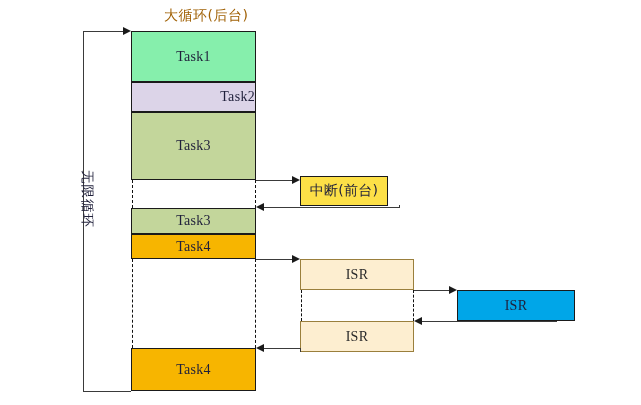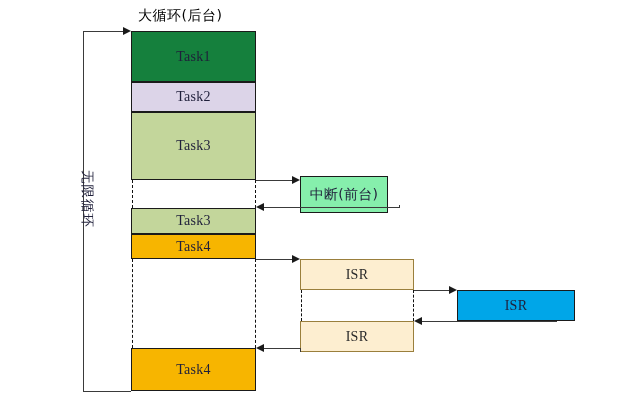--- a/index.html
+++ b/index.html
@@ -28,23 +28,24 @@
     color: #1f1f3a;
     letter-spacing: 0.3px;
   }
   .box.isr {
     border: 1.2px solid #9a7f3c;
     color: #2a2a2a;
   }
   .label {
     position: absolute;
     font-size: 14.5px;
-    color: #000000;
+    color: #a16207;
     white-space: nowrap;
     letter-spacing: 0.5px;
+    margin-left: 26px;
   }
   .cjk {
     font-family: "DejaVu Sans", "Liberation Sans", sans-serif;
     font-size: 14px;
   }
   .vlabel {
     position: absolute;
     font-family: "DejaVu Sans", "Liberation Sans", sans-serif;
     font-size: 13.5px;
     color: #1f1f3a;
@@ -90,25 +91,25 @@
 
   <div class="label cjk" style="left:138px; top:7px;">大循环(后台)</div>
 
   <div class="hline" style="left:83px; top:31px; width:42px;"></div>
   <div class="arrow-r" style="left:123px; top:26.5px;"></div>
   <div class="vline" style="left:83px; top:31px; height:360px;"></div>
   <div class="hline" style="left:83px; top:391px; width:48px;"></div>
 
   <div class="vlabel" style="left:96px; top:170px;">无限循环</div>
 
-  <div class="box" style="left:131px; top:31px; width:125px; height:51px; background:#15803d;">
+  <div class="box" style="left:131px; top:31px; width:125px; height:51px; background:#86efac;">
     <span>Task1</span>
   </div>
 
-  <div class="box" style="left:131px; top:82px; width:125px; height:30px; background:#dcd4e8;">
+  <div class="box" style="left:131px; top:82px; width:125px; height:30px; background:#dcd4e8;justify-content:flex-end;">
     <span>Task2</span>
   </div>
 
   <div class="box" style="left:131px; top:112px; width:125px; height:68px; background:#c3d69b;">
     <span>Task3</span>
   </div>
 
   <div class="box" style="left:131px; top:208px; width:125px; height:26px; background:#c3d69b;">
     <span>Task3</span>
   </div>
@@ -123,21 +124,21 @@
 
   <div class="dashv" style="left:131.5px; top:180px; height:28px;"></div>
   <div class="dashv" style="left:255px; top:180px; height:28px;"></div>
 
   <div class="dashv" style="left:131.5px; top:259px; height:89px;"></div>
   <div class="dashv" style="left:255px; top:259px; height:89px;"></div>
 
   <div class="hline" style="left:256px; top:180px; width:38px;"></div>
   <div class="arrow-r" style="left:292px; top:175.5px;"></div>
 
-  <div class="box cjk" style="left:300px; top:176px; width:88px; height:37px; background:#86efac;">
+  <div class="box cjk" style="left:300px; top:176px; width:88px; height:30px; background:#fde047;">
     <span>中断(前台)</span>
   </div>
 
   <div class="hline" style="left:263px; top:207px; width:137px;"></div>
   <div class="arrow-l" style="left:256px; top:202.5px;"></div>
   <div class="vline" style="left:399px; top:205px; height:2px;"></div>
 
   <div class="hline" style="left:256px; top:259px; width:38px;"></div>
   <div class="arrow-r" style="left:292px; top:254.5px;"></div>
 

